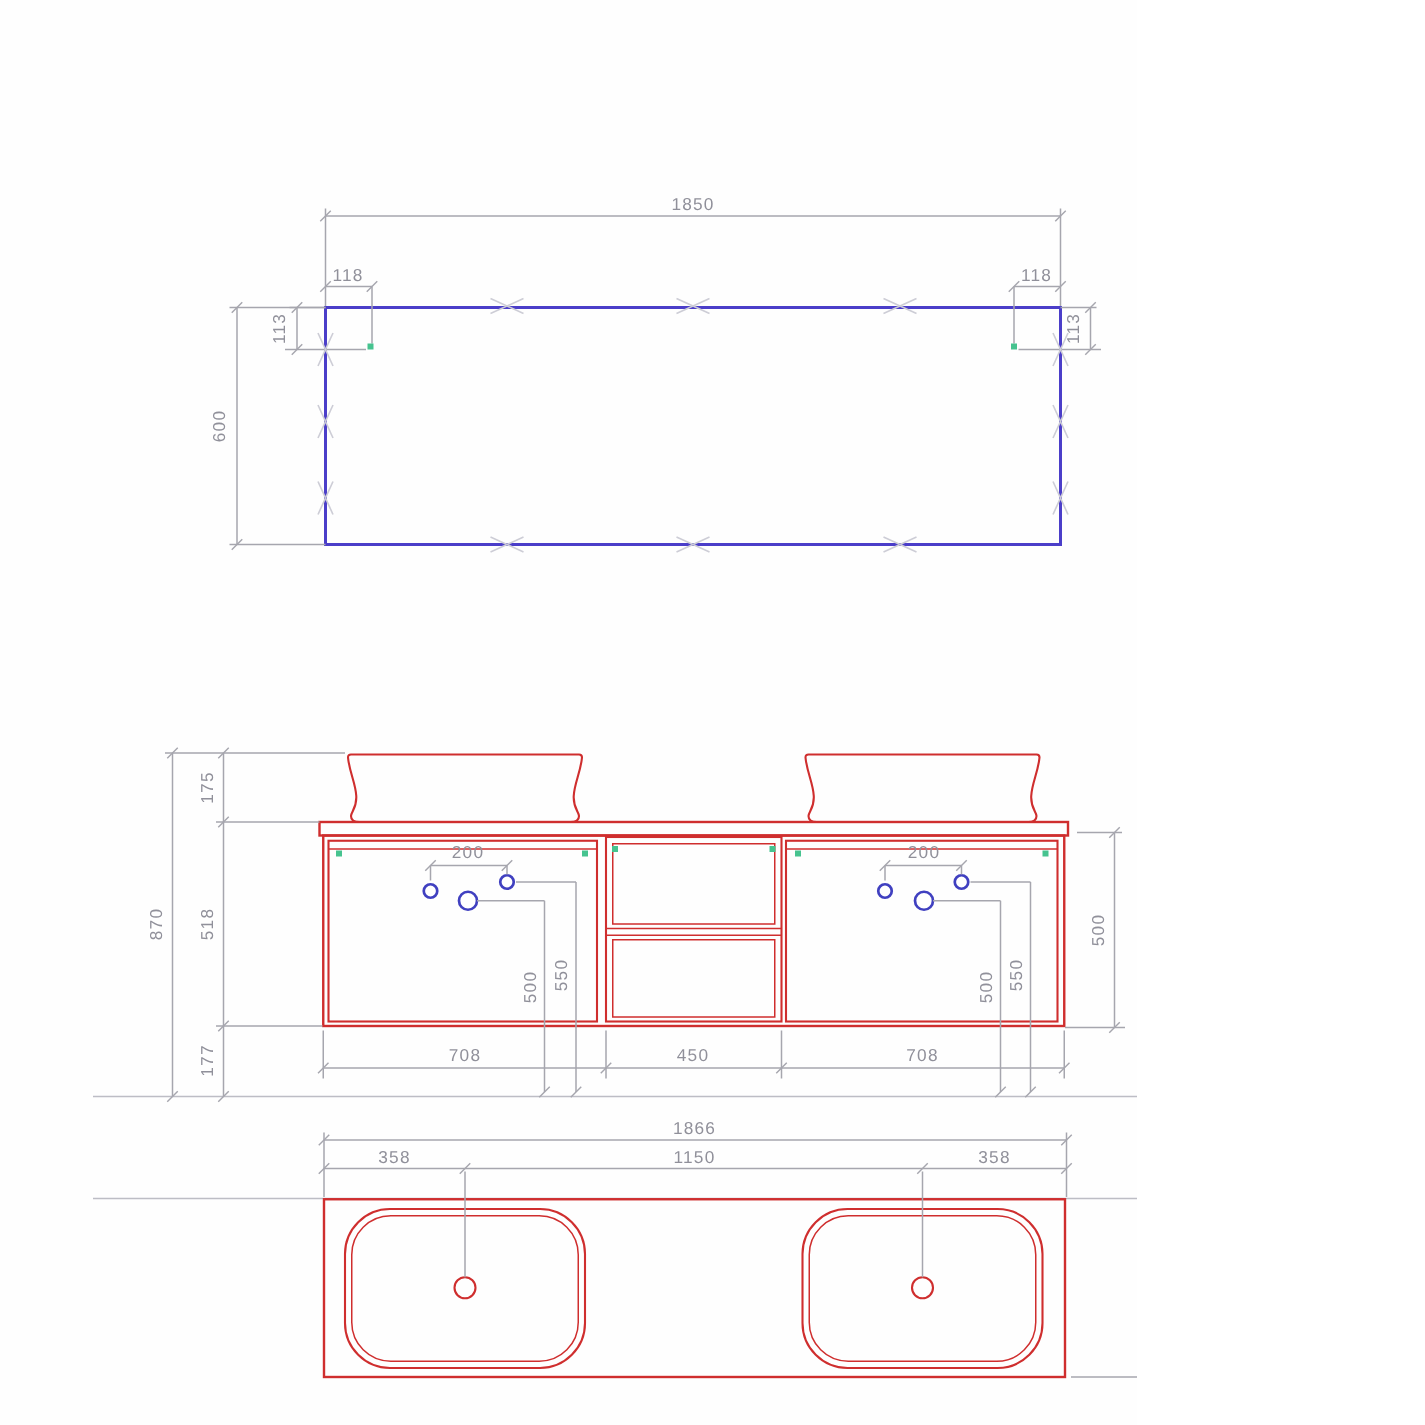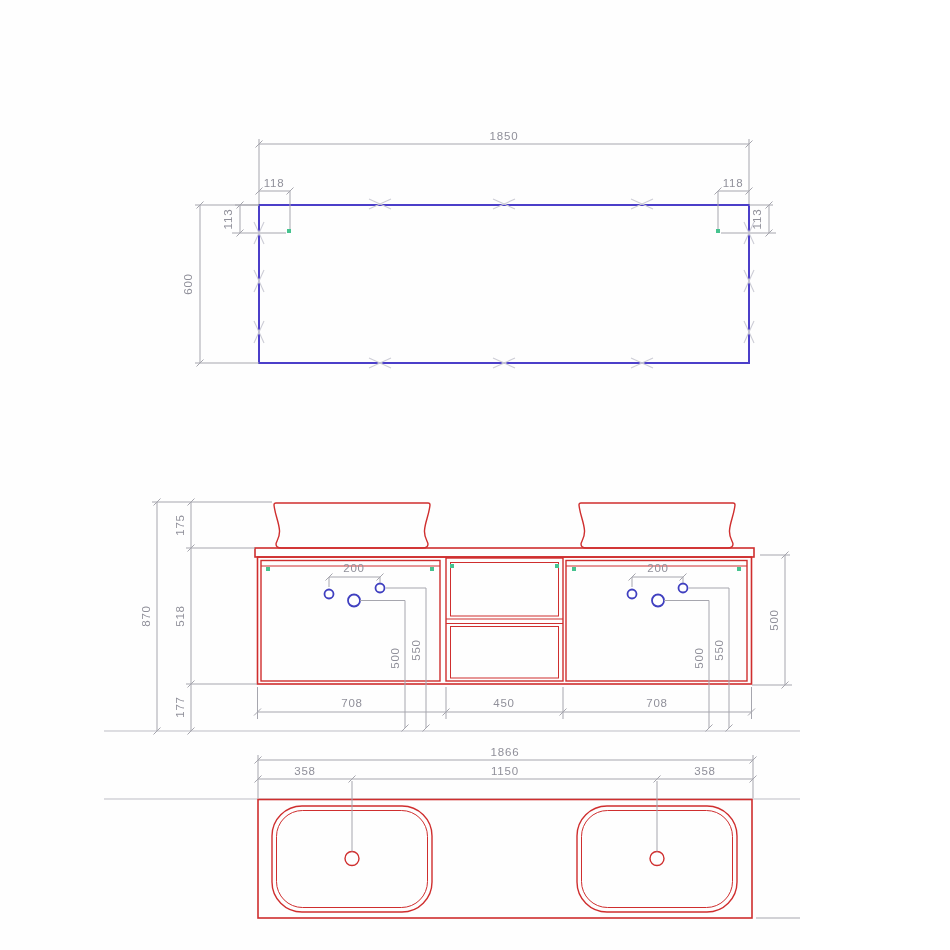--- a/index.html
+++ b/index.html
@@ -1,17 +1,17 @@
 <!DOCTYPE html>
 <html><head>
 <meta charset="utf-8">
 <style>
   html,body{margin:0;padding:0;background:#ffffff;}
   .wrap{position:relative;width:758px;height:950px;background:#fefefe;overflow:hidden;
-        font-family:"Liberation Sans",sans-serif;padding-left:42px;}
+        font-family:"Liberation Sans",sans-serif;}
   svg{display:block}
   .blue{stroke:#4b3ec9;stroke-width:2;fill:none}
   .red{stroke:#cf2e2e;fill:none}
   .w16{stroke-width:1.6}
   .w14{stroke-width:1.4}
   .w10{stroke-width:1}
   .dim{stroke:#a6a6ae;stroke-width:1;fill:none}
   .lt{stroke:#bdbdc5;stroke-width:1;fill:none}
   .mark{stroke:#cdcdd6;stroke-width:1.1;fill:none}
   .hole{stroke:#4040c0;stroke-width:1.8;fill:#ffffff}

